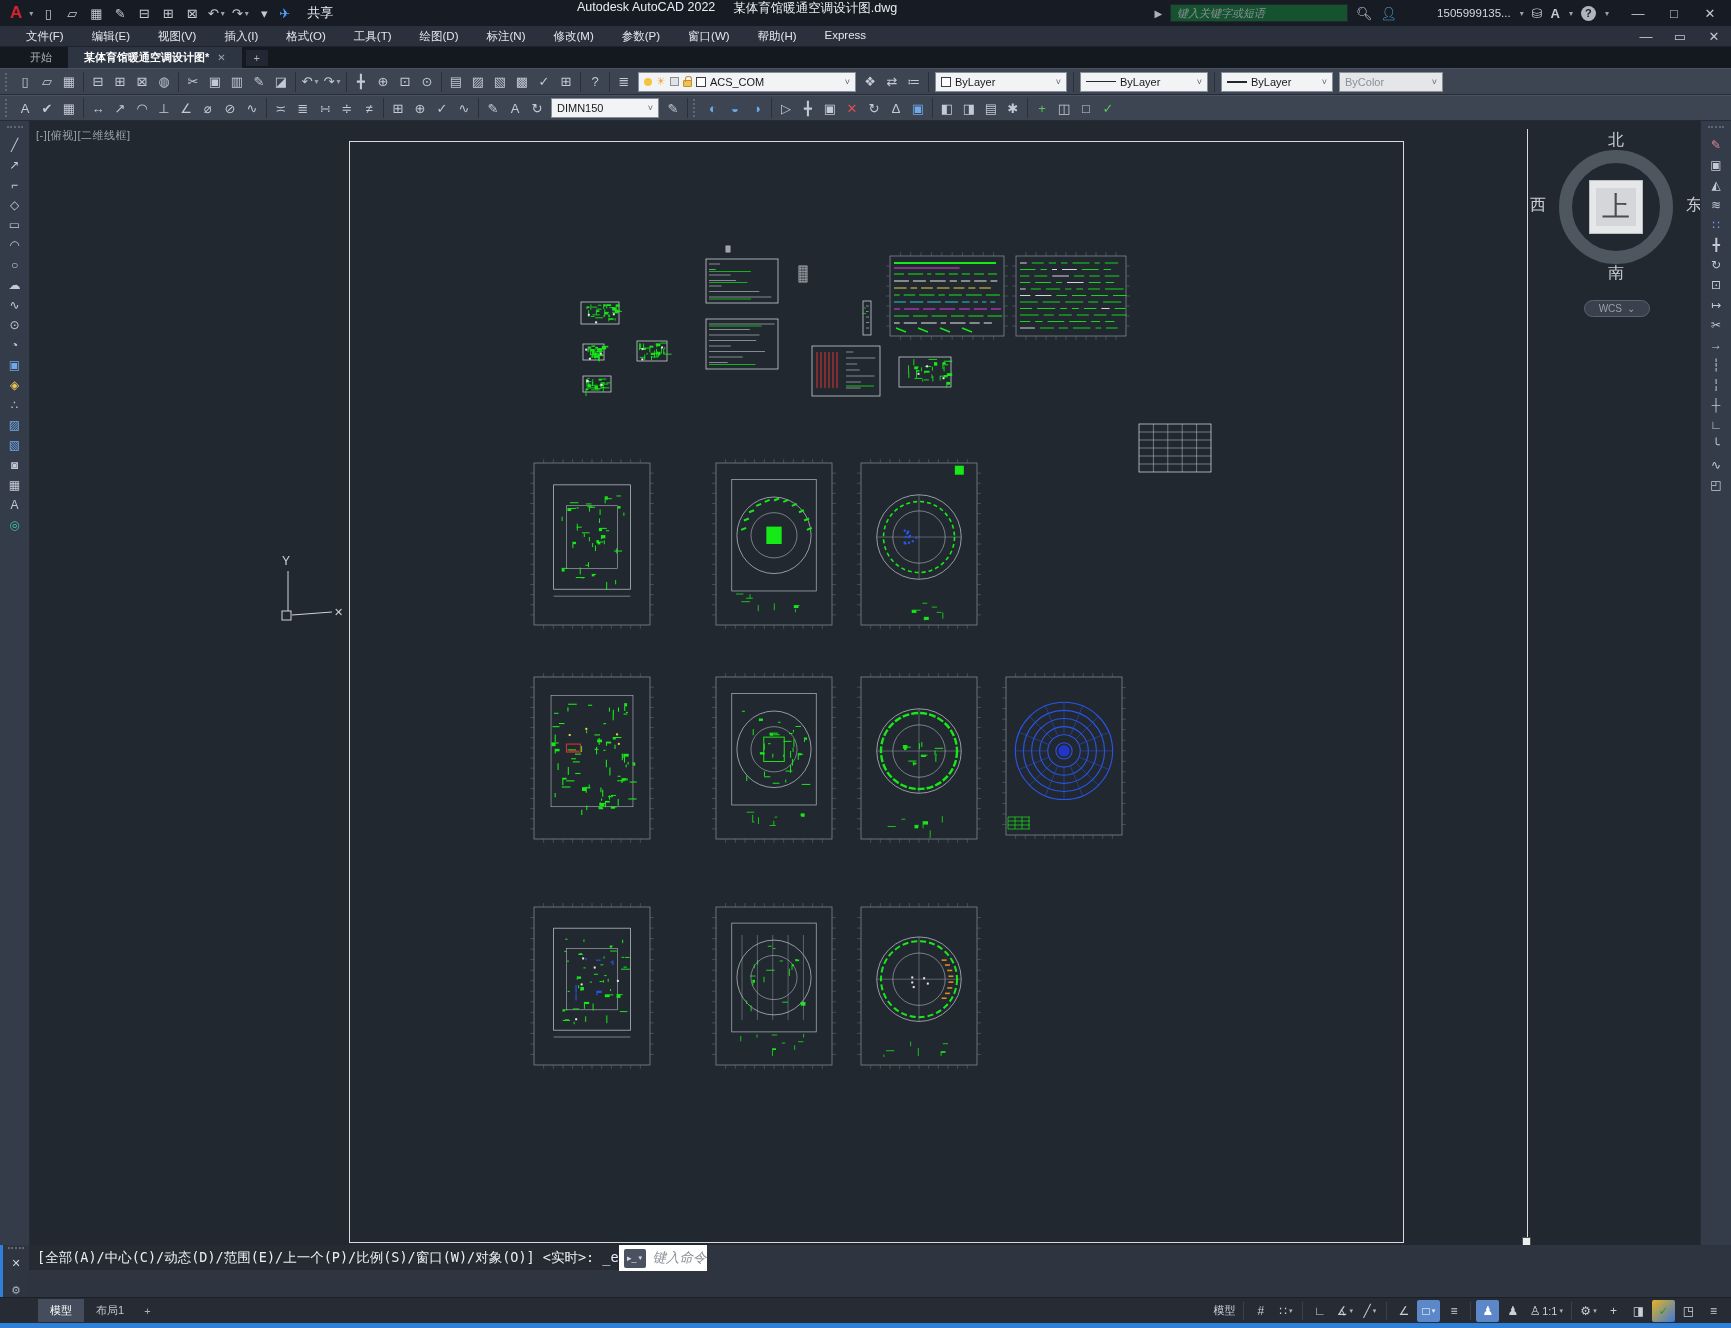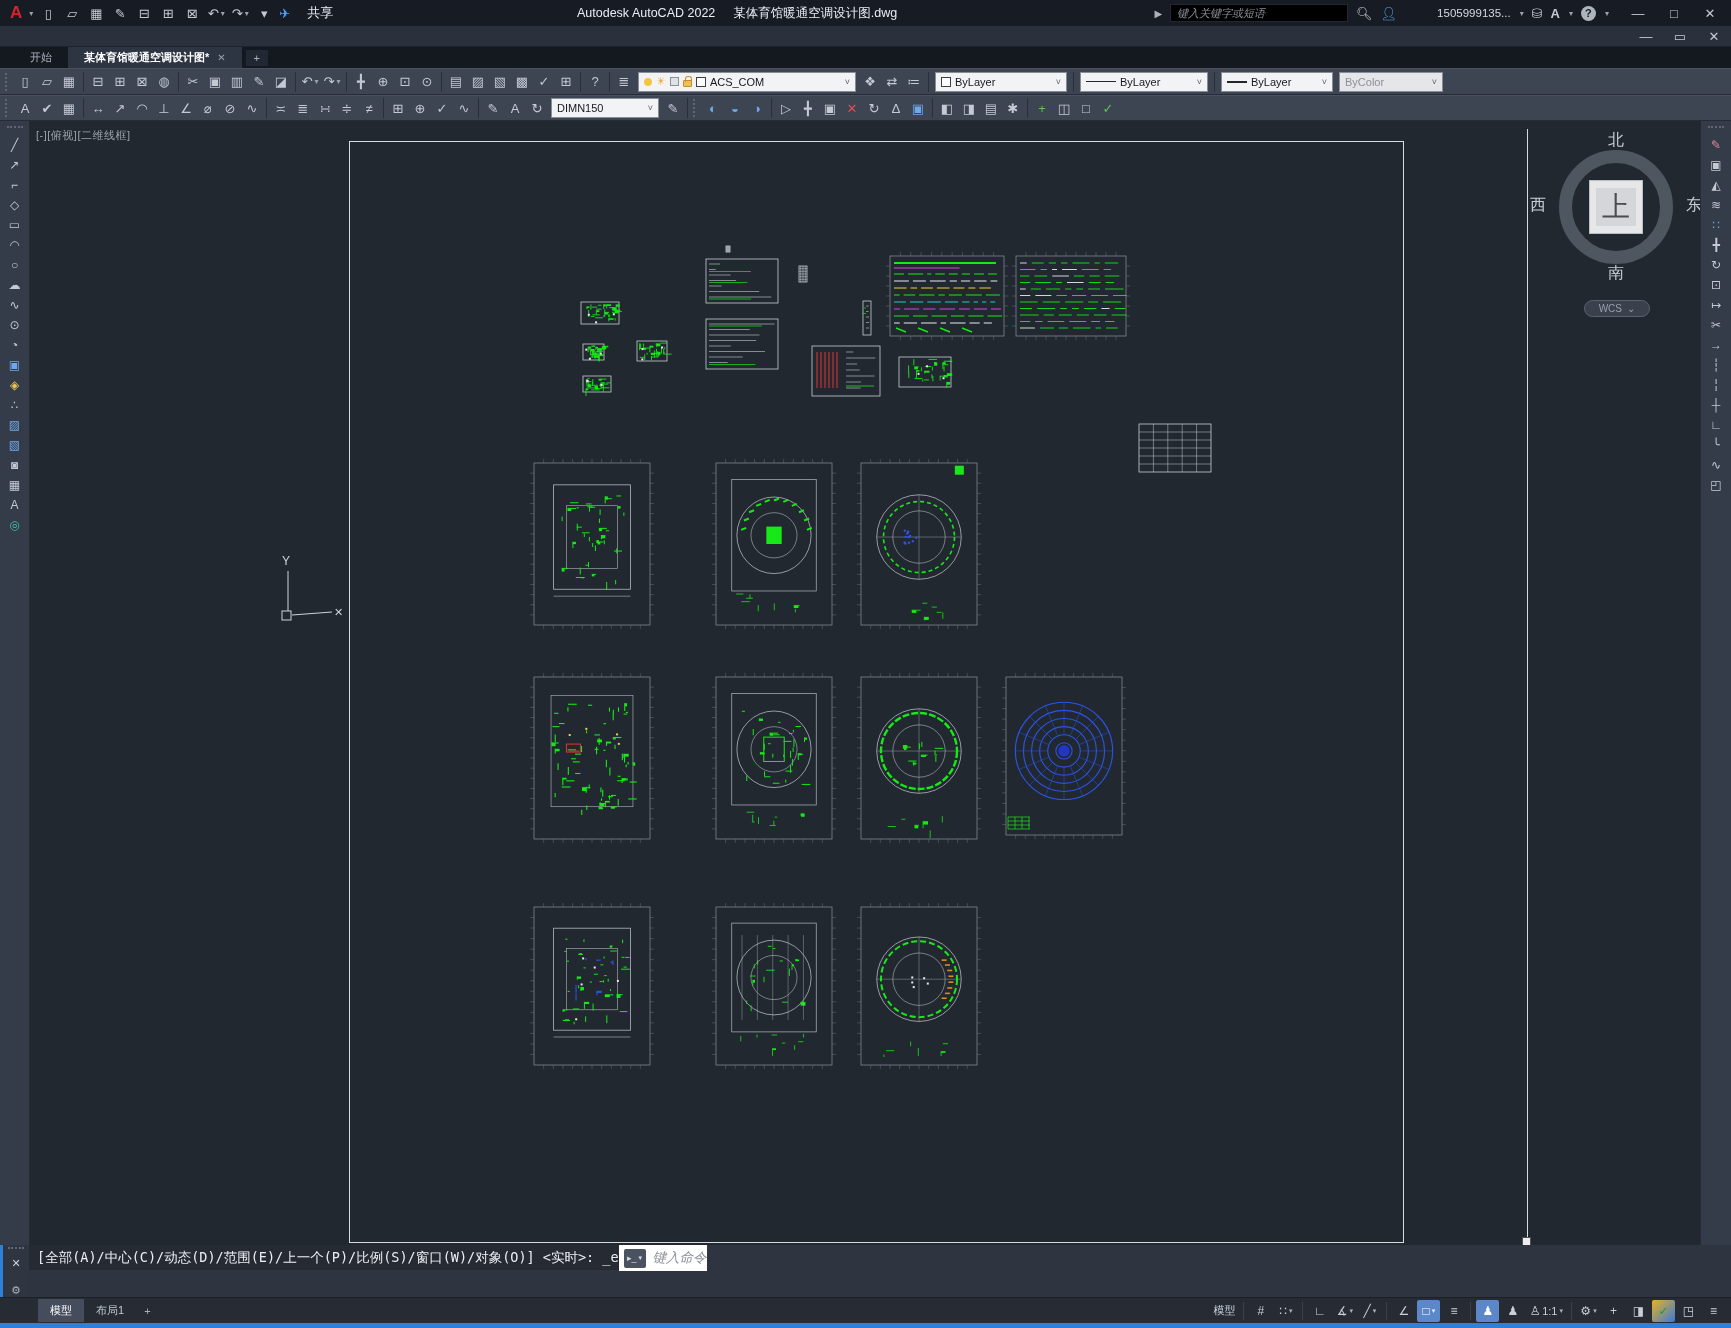--- a/index.html
+++ b/index.html
@@ -9,25 +9,25 @@
   
   .titlebar { position:relative; height:26px; background:#171b23; color:#dfe3e9;
     display:flex; align-items:center; padding:0 6px; gap:4px; font-size:12px; }
   .acadlogo { color:#d5232e; font-weight:bold; font-size:17px; padding:0 2px 0 4px; }
   .ddv { font-size:8px; color:#9aa2ae; margin-left:1px; }
   .qat { display:flex; align-items:center; gap:2px; }
   .tbtn { min-width:22px; height:22px; display:flex; align-items:center; justify-content:center;
     color:#c3cad4; font-size:13px; border-radius:2px; gap:1px; }
   .tbtn .glyph { line-height:1; }
   .sharelbl { color:#e8ecf2; margin-left:16px; }
-  .apptitle { position:absolute; left:577px; top:0; height:26px; display:flex; align-items:center;
+  .apptitle { position:absolute; left:577px; top:0; height:26px; display:flex; 
     gap:18px; color:#e9edf3; font-size:12.5px; }
   .titleright { position:absolute; right:0; top:0; height:26px; display:flex; align-items:center; gap:8px; padding-right:4px; }
   .collapse-arrow { color:#aab2bc; font-size:10px; }
-  .searchbox { width:178px; height:18px; background:#000000; border:1px solid #23272f;
+  .searchbox { width:178px; height:18px; background:#14532d; border:1px solid #23272f;
     color:#9aa1ab; font-style:italic; font-size:11px; padding:0 6px; outline:none;
     font-family:"Liberation Sans",sans-serif; }
   .searchbox::placeholder { color:#8a9099; font-style:italic; }
   .ticon { color:#c3cad4; font-size:13px; display:flex; align-items:center; gap:2px; }
   .usericon { color:#53a7e8; }
   .account { color:#d5dae1; font-size:11.5px;margin-left:32px; }
   .helpcirc { width:15px; height:15px; border-radius:50%; background:#aeb5bf; color:#171b23;
     font-size:11px; font-weight:bold; display:flex; align-items:center; justify-content:center; }
   .winbtns { display:flex; gap:14px; margin-left:10px; padding-right:6px; color:#e4e8ee; font-size:12px; }
 
@@ -196,20 +196,35 @@
           <span class="glyph">□</span>
         </div>
         <div class="tbtn">
           <span class="glyph">✕</span>
         </div>
       </div>
   </div>
 </div>
 
 <div class="menubar">
+  <div id="menus" style="display:flex">
+      <div class="menu-item">文件(F)</div>
+      <div class="menu-item">编辑(E)</div>
+      <div class="menu-item">视图(V)</div>
+      <div class="menu-item">插入(I)</div>
+      <div class="menu-item">格式(O)</div>
+      <div class="menu-item">工具(T)</div>
+      <div class="menu-item">绘图(D)</div>
+      <div class="menu-item">标注(N)</div>
+      <div class="menu-item">修改(M)</div>
+      <div class="menu-item">参数(P)</div>
+      <div class="menu-item">窗口(W)</div>
+      <div class="menu-item">帮助(H)</div>
+      <div class="menu-item">Express</div>
+    </div>
   <div class="docbtns" id="docbtns">
       <div class="tbtn">
         <span class="glyph">—</span>
       </div>
       <div class="tbtn">
         <span class="glyph">▭</span>
       </div>
       <div class="tbtn">
         <span class="glyph">✕</span>
       </div>

